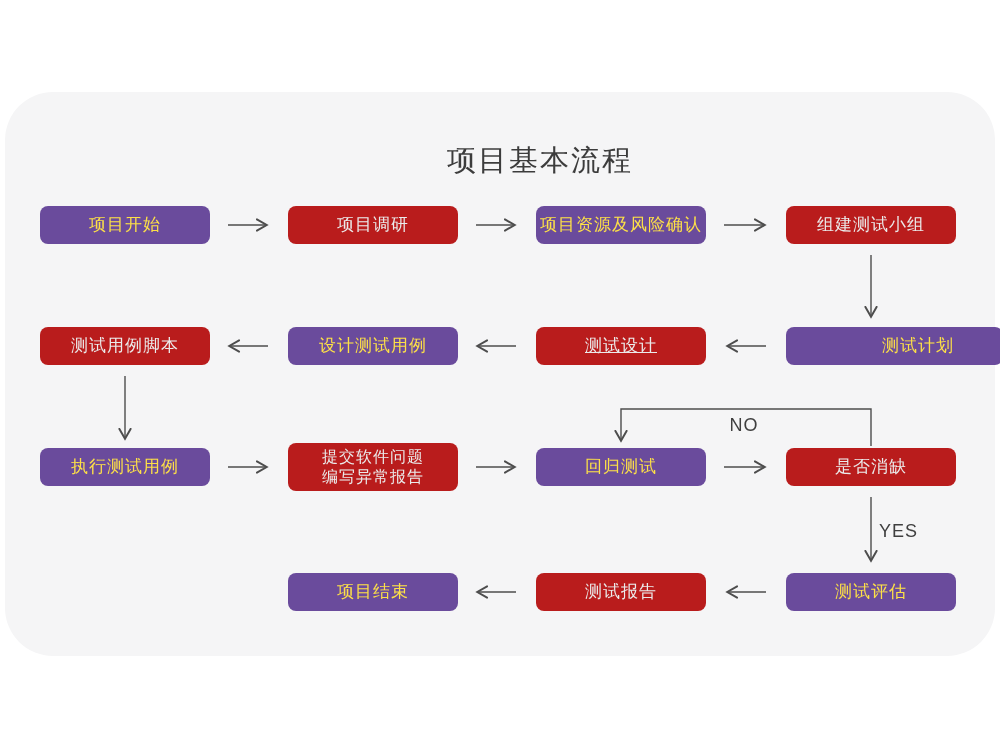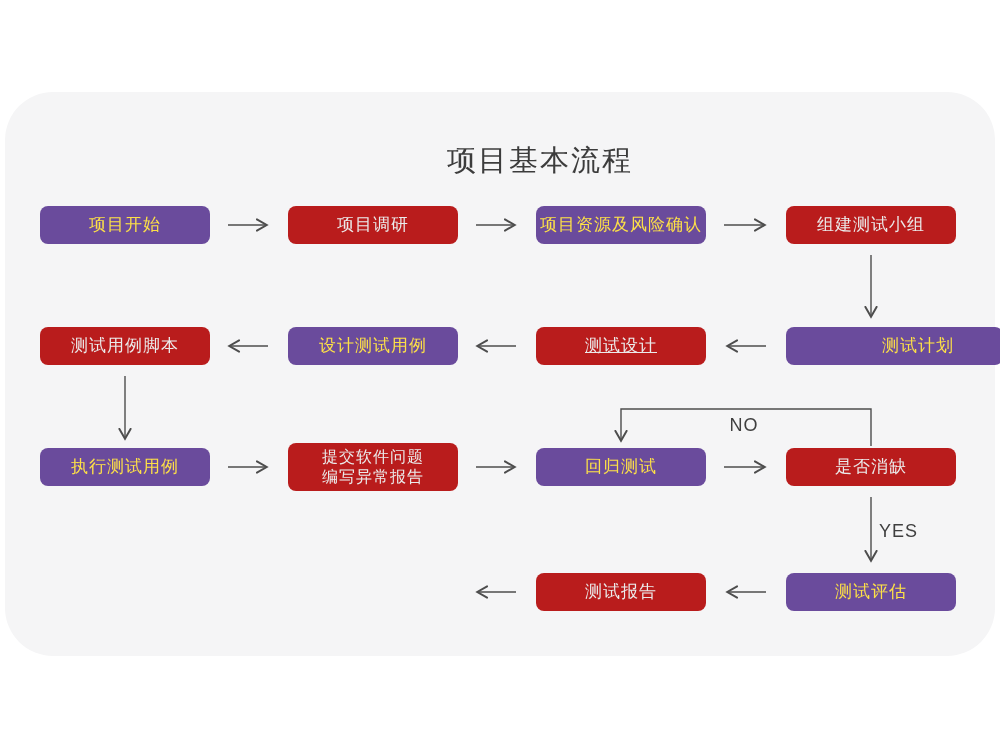--- a/index.html
+++ b/index.html
@@ -84,20 +84,21 @@
   <div class="node gray" style="left:40px;  top:327px;">测试用例脚本</div>
 
   <div class="node purple" style="left:40px;  top:448px;">执行测试用例</div>
   <div class="node gray tall" style="left:288px; top:443px;">提交软件问题
 编写异常报告</div>
   <div class="node purple" style="left:536px; top:448px;">回归测试</div>
   <div class="node gray" style="left:786px; top:448px;">是否消缺</div>
 
   <div class="node purple" style="left:786px; top:573px;">测试评估</div>
   <div class="node gray" style="left:536px; top:573px;">测试报告</div>
+  <div class="node purple" style="left:288px; top:573px;">项目结束</div>
 
   <div class="branch-label no">NO</div>
   <div class="branch-label yes">YES</div>
 
   <svg class="arrows" viewBox="0 0 1000 750" xmlns="http://www.w3.org/2000/svg">
     <defs>
       <marker id="ah" viewBox="0 0 10 10" refX="7.5" refY="5" markerWidth="10" markerHeight="10" orient="auto-start-reverse">
         <path d="M1,1 L8,5 L1,9" fill="none" stroke="#4d4d4d" stroke-width="1.4" stroke-linecap="round"></path>
       </marker>
     </defs>

